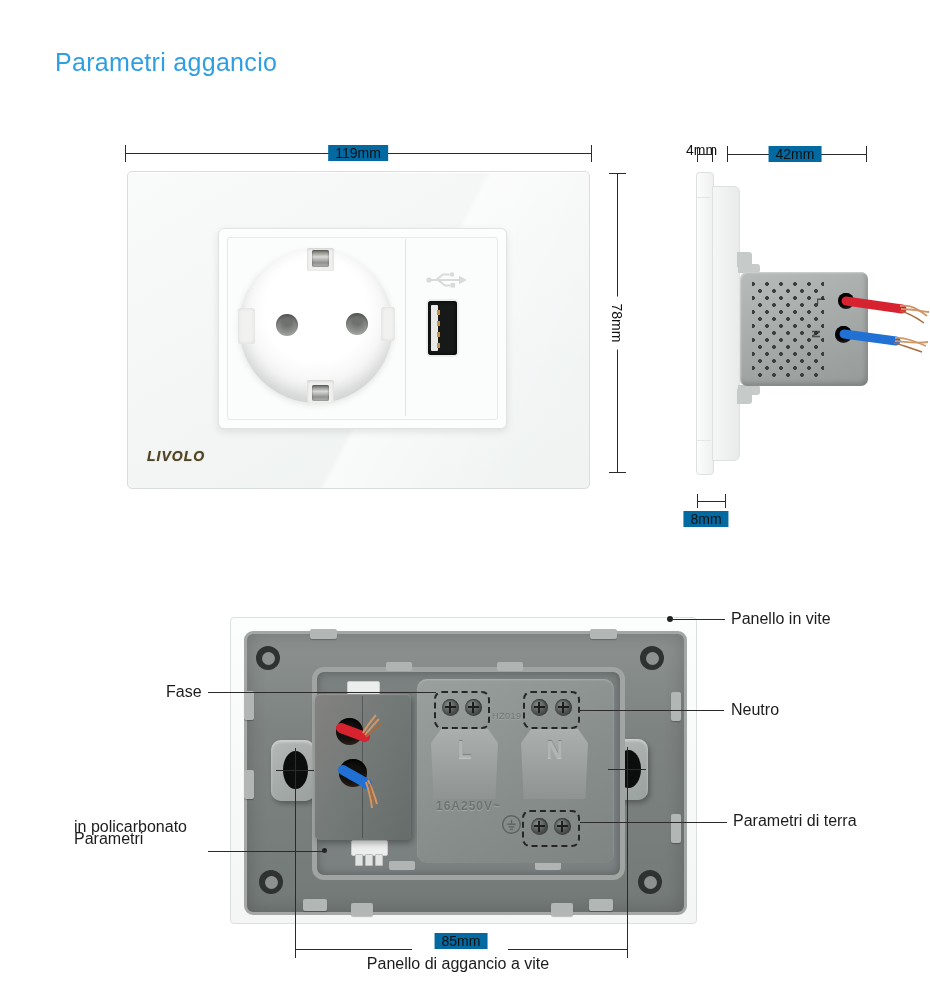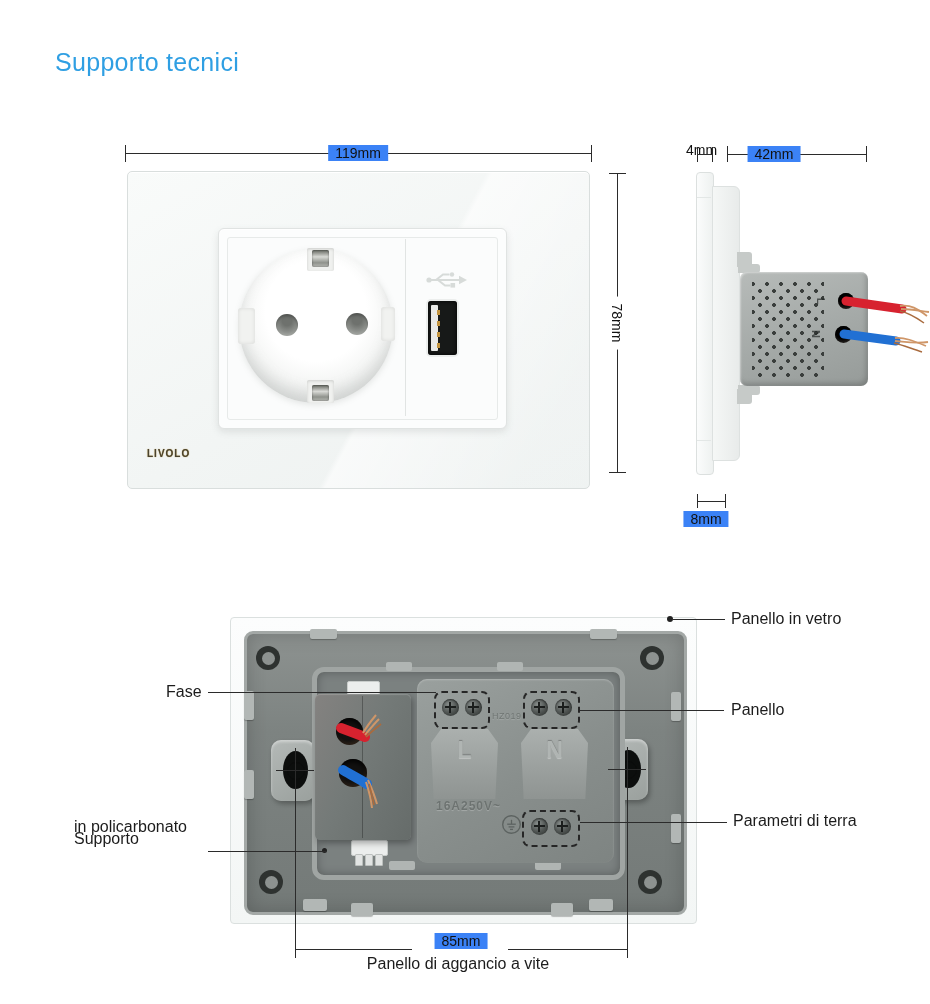--- a/index.html
+++ b/index.html
@@ -6,21 +6,21 @@
   #stage{position:relative;width:930px;height:1004px;background:#fff;overflow:hidden;
          font-family:"Liberation Sans",sans-serif;color:#1b1b1b}
   .title{position:absolute;left:55px;top:48px;margin:0;font-size:25px;font-weight:400;
          letter-spacing:.3px;color:var(--accent,#2f9fe3)}
   
   .hline{position:absolute;height:1px;background:var(--line,#2b2b2b)}
   .vline{position:absolute;width:1px;background:var(--line,#2b2b2b)}
   .tickv{position:absolute;width:1px;background:var(--line,#2b2b2b)}
   .tickh{position:absolute;height:1px;background:var(--line,#2b2b2b)}
   .dlabel{position:absolute;transform:translate(-50%,-50%);font-size:14px;color:#111;
-          background:#3b82f6;padding:0 7px;white-space:nowrap}
+          background:#0369a1;padding:0 7px;white-space:nowrap}
   .dlabel-v{position:absolute;transform:translate(-50%,-50%);writing-mode:vertical-rl;
             font-size:14px;color:#111;background:#fff;padding:7px 0;white-space:nowrap}
   .dtext{position:absolute;font-size:14px;color:#111;white-space:nowrap}
   .callout{position:absolute;font-size:16px;color:#1c1c1c;white-space:nowrap}
   .dot{position:absolute;border-radius:50%;background:#222}
   
   .panel-front{position:absolute;left:127px;top:171px;width:461px;height:316px;border-radius:5px;
     background:linear-gradient(150deg,#f9fbfa 0%,#f2f5f4 55%,#edf1f0 100%);
     border:1px solid #d9dedd;box-shadow:inset 0 1px 0 #fff}
   .sheen{position:absolute;inset:0;border-radius:5px;
@@ -38,21 +38,21 @@
     box-shadow:inset 0 2px 3px rgba(0,0,0,.35)}
   .notch{position:absolute;background:#f0f1ef;box-shadow:inset 0 1px 3px rgba(0,0,0,.15);border-radius:2px}
   .gclip{position:absolute;border-radius:2px;
     background:linear-gradient(180deg,#63665f 0%,#d9dad6 40%,#8f928c 75%,#b9bbb6 100%);
     box-shadow:inset 0 0 2px rgba(0,0,0,.5)}
   .sidetab{position:absolute;background:#f1f2f0;border-radius:3px;box-shadow:inset 0 0 4px rgba(0,0,0,.1)}
   .usb-port{position:absolute;left:428px;top:301px;width:29px;height:54px;border-radius:3px;
     background:#17191 8;background:#171918;box-shadow:0 0 0 2px #eceeed,inset 0 0 4px #000}
   .usb-tongue{position:absolute;left:3px;top:4px;width:7px;height:46px;background:#e9eae8;border-radius:1px}
   .usb-pin{position:absolute;width:3px;height:5px;background:#c headers;background:#c29440}
-  .logo{position:absolute;left:147px;top:448px;font-size:10px;font-weight:bold;
+  .logo{position:absolute;left:147px;top:448px;font-size:14px;font-style:italic;font-weight:bold;
     letter-spacing:1px;color:#4a4330;text-shadow:0 0 1px rgba(168,126,26,.9)}
   
   .glass-side{position:absolute;left:696px;top:172px;width:16px;height:301px;border-radius:4px;
     background:linear-gradient(90deg,#fbfcfc,#eef1f0);border:1px solid #dce0df}
   .seam{position:absolute;height:1px;background:#e3e7e6}
   .frame-side{position:absolute;left:712px;top:186px;width:26px;height:273px;border-radius:0 6px 6px 0;
     background:linear-gradient(90deg,#f5f7f6,#e8ebea);border:1px solid #dde1e0}
   .clip-side{position:absolute;background:#c6cac8;border-radius:0 3px 3px 0}
   .box-side{position:absolute;left:740px;top:272px;width:128px;height:114px;border-radius:7px;
     background:linear-gradient(160deg,#b7bbb9 0%,#a4a9a7 55%,#969b99 100%);
@@ -116,21 +116,21 @@
   .st-blue{stroke:var(--wire-neutral,#2170d3)}
   .st-cu{stroke:var(--copper,#cf9668)}
   .st-cu2{stroke:#a96b3e}
   svg{position:absolute;overflow:visible}
 </style>
 </head>
 <body>
 
 <div id="stage">
 
-  <h1 class="title">Supporto tecnici</h1>
+  <h1 class="title">Parametri aggancio</h1>
 
   <div>
 
     <div class="hline" style="left:125px;top:153px;width:467px"></div>
     <div class="tickv" style="left:125px;top:145px;height:17px"></div>
     <div class="tickv" style="left:591px;top:145px;height:17px"></div>
     <div class="dlabel" style="left:358px;top:153px">119mm</div>
 
     <div class="panel-front">
       <div class="sheen"></div>
@@ -176,21 +176,21 @@
 
   <div>
     <div class="dtext" style="left:686px;top:142px">4mm</div>
     <div class="tickv" style="left:697px;top:147px;height:15px"></div>
     <div class="tickv" style="left:712px;top:147px;height:15px"></div>
     <div class="hline" style="left:697px;top:154px;width:16px"></div>
 
     <div class="hline" style="left:727px;top:154px;width:140px"></div>
     <div class="tickv" style="left:727px;top:146px;height:16px"></div>
     <div class="tickv" style="left:866px;top:146px;height:16px"></div>
-    <div class="dlabel" style="left:774px;top:154px">42mm</div>
+    <div class="dlabel" style="left:795px;top:154px">42mm</div>
 
     <div class="glass-side"></div>
     <div class="seam" style="left:697px;top:197px;width:14px"></div>
     <div class="seam" style="left:697px;top:440px;width:14px"></div>
     <div class="frame-side"></div>
     <div class="clip-side" style="left:737px;top:252px;width:15px;height:15px"></div>
     <div class="clip-side" style="left:737px;top:389px;width:15px;height:15px"></div>
     <div class="clip-side" style="left:738px;top:264px;width:22px;height:9px"></div>
     <div class="clip-side" style="left:738px;top:385px;width:22px;height:10px"></div>
 
@@ -311,25 +311,25 @@
       <path class="st-red" d="M16 28 L40 37" stroke-width="10" stroke-linecap="round" fill="none"></path>
       <path class="st-cu" d="M38 33 C42 26 46 21 51 15" stroke-width="2" fill="none"></path>
       <path class="st-cu" d="M40 35 C45 29 49 24 54 19" stroke-width="2" fill="none"></path>
       <path class="st-cu2" d="M41 37 C46 32 51 28 56 24" stroke-width="1.7" fill="none"></path>
       <path class="st-blue" d="M18 70 C28 76 36 80 42 84" stroke-width="10" stroke-linecap="round" fill="none"></path>
       <path class="st-cu" d="M41 82 C44 91 46 99 47 108" stroke-width="2" fill="none"></path>
       <path class="st-cu" d="M43 80 C47 89 50 97 52 104" stroke-width="2" fill="none"></path>
       <path class="st-cu2" d="M44 84 C46 92 48 99 49 105" stroke-width="1.7" fill="none"></path>
     </svg>
 
-    <div class="callout" style="left:731px;top:610px">Panello in vetro</div>
+    <div class="callout" style="left:731px;top:610px">Panello in vite</div>
     <div class="callout" style="left:166px;top:683px">Fase</div>
-    <div class="callout" style="left:731px;top:701px">Panello</div>
+    <div class="callout" style="left:731px;top:701px">Neutro</div>
     <div class="callout" style="left:733px;top:812px">Parametri di terra</div>
-    <div class="callout" style="left:74px;top:830px">Supporto</div>
+    <div class="callout" style="left:74px;top:830px">Parametri</div>
     <div class="callout" style="left:74px;top:818px">in policarbonato</div>
 
     <div class="hline" style="left:296px;top:949px;width:116px"></div>
     <div class="hline" style="left:508px;top:949px;width:119px"></div>
     <div class="dlabel" style="left:461px;top:941px">85mm</div>
     <div class="callout" style="left:458px;top:955px;transform:translateX(-50%)">Panello di aggancio a vite</div>
   </div>
 
 </div>
 

